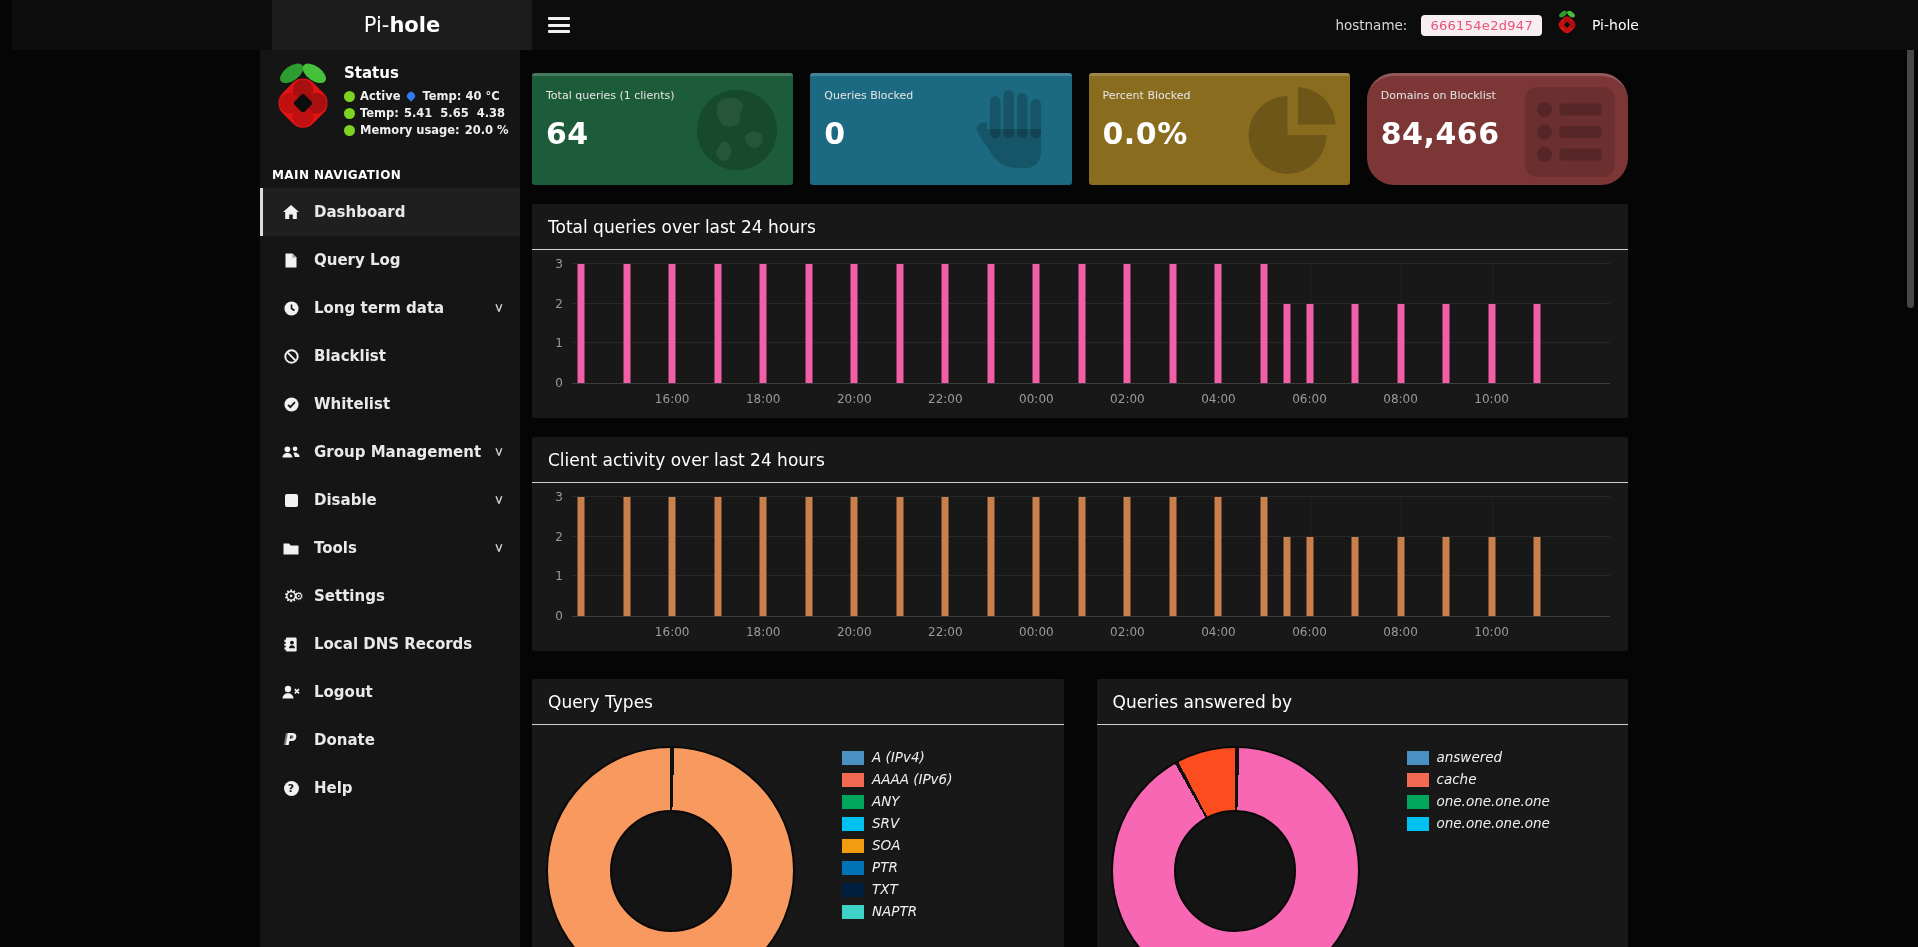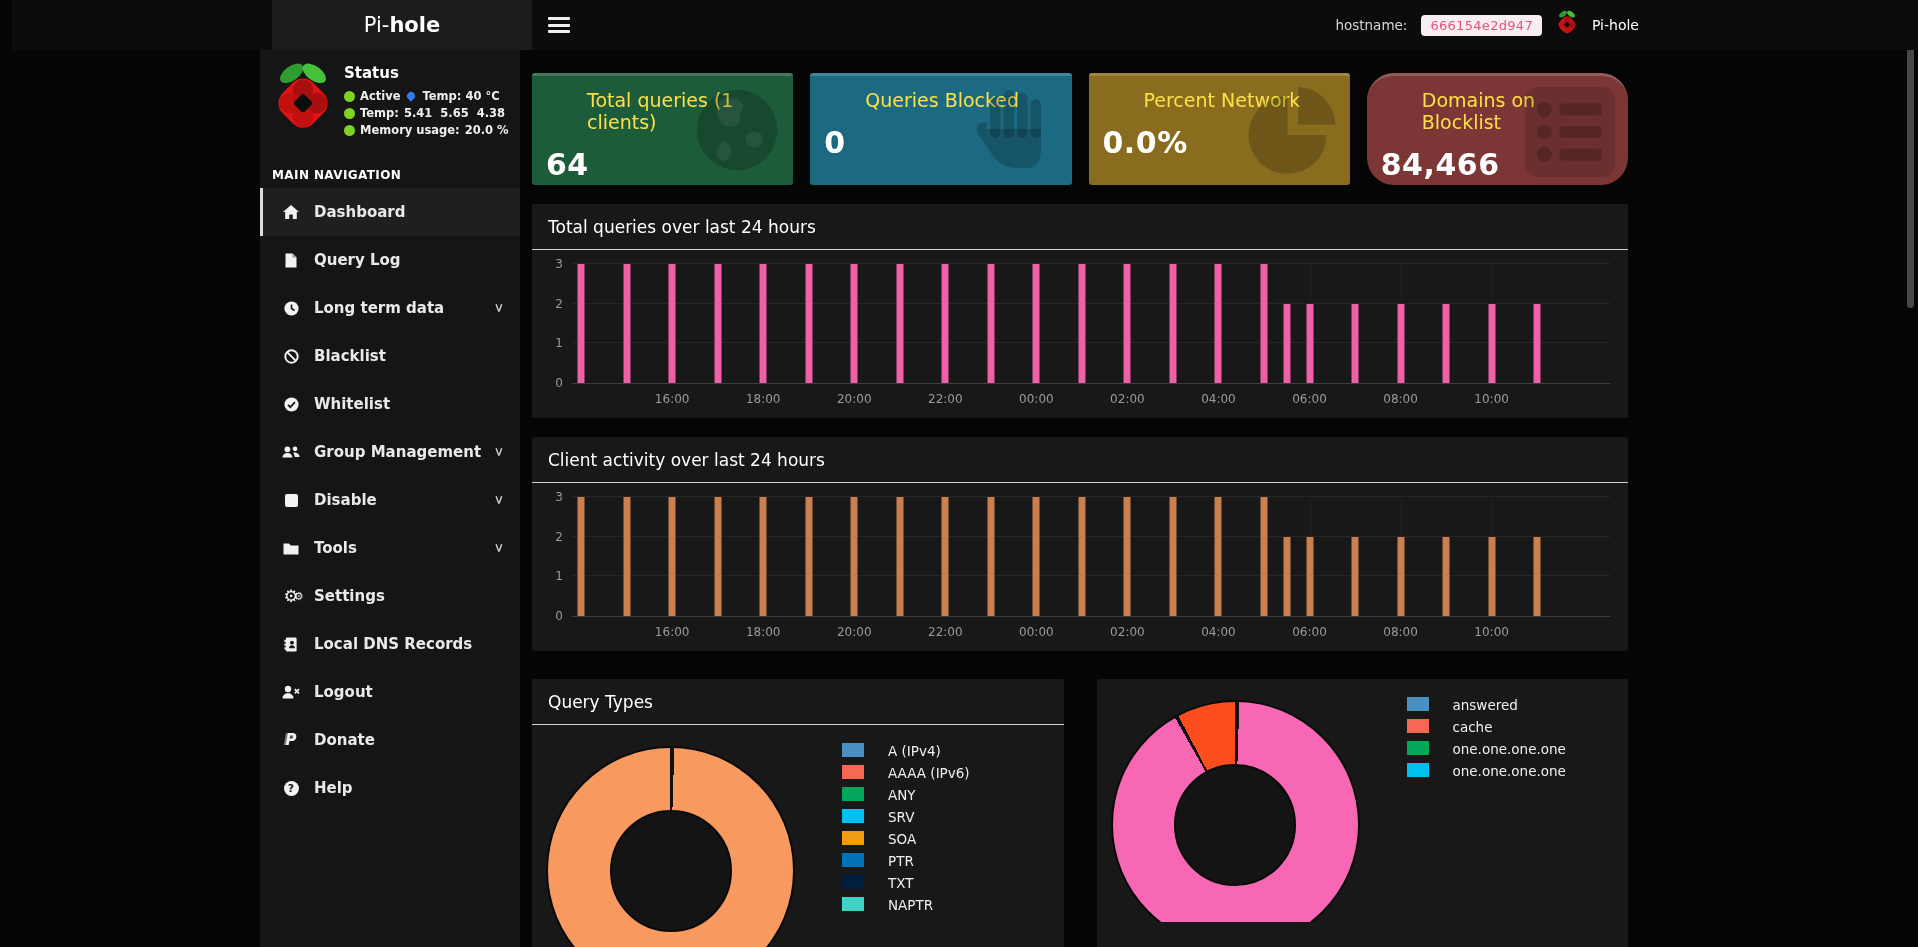--- a/index.html
+++ b/index.html
@@ -46,21 +46,21 @@
     font-size:11px; font-weight:700; display:flex; align-items:center; justify-content:center; }
   .square-ic { width:13px; height:13px; border-radius:2px; background:#f2f2f2; }
   .pp { font-style:italic; font-weight:900; font-size:15px; color:#f2f2f2; text-shadow:-2px 0 0 #7a7a7a; }
 
   
   .content { position:absolute; left:532px; top:50px; width:1096px; }
 
   .cards { display:flex; gap:17px; margin-top:23px; }
   .card { flex:1; height:112px; border-radius:3px; position:relative; overflow:hidden;
     border-top:3px solid rgba(255,255,255,.18); padding:13px 14px; }
-  .card-title { font-size:19px; color:#fde047;margin-left:41px; }
+  .card-title { font-size:11px; color:#e5e5e5; }
   .card-value { font-size:30px; font-weight:700; color:#fff; margin-top:14px; letter-spacing:.5px; }
   .card-wm { position:absolute; right:10px; top:8px; opacity:1; }
 
   .panel { background:#181818; border-radius:2px; margin-top:19px; }
   .panel-header { padding:13px 16px 12px 16px; font-size:17px; color:#fff;
     border-bottom:1px solid #cfcfcf; }
   .panel-row { display:flex; gap:33px; margin-top:28px; }
   .panel-half { flex:1; background:#181818; }
 
   
@@ -72,21 +72,21 @@
   .xtick { position:absolute; top:calc(100% + 9px); transform:translateX(-50%); font-size:12px; color:#9a9a9a; }
   .bar { position:absolute; bottom:0; width:7px; transform:translateX(-50%); }
 
   
   .donut-body { position:relative; height:243px; overflow:hidden; }
   .donut { position:absolute; left:16px; top:23px; width:245px; height:245px; border-radius:50%;
     box-shadow:0 0 0 2px #0a0a0a; }
   .donut-hole { position:absolute; left:50%; top:50%; width:122px; height:122px; border-radius:50%;
     transform:translate(-50%,-50%); background:#141414; border:2px solid #0a0a0a; }
   .legend { position:absolute; left:310px; top:18px; }
-  .legend-item { display:flex; align-items:flex-start; gap:24px; height:22px; cursor:pointer; }
+  .legend-item { display:flex; align-items:flex-end; gap:8px; height:22px; cursor:pointer;font-style:italic; }
   .legend-swatch { width:22px; height:14px; flex:0 0 auto; }
   .legend-label { font-size:13.5px; color:#f0f0f0; }
 
   
   .scroll-thumb { position:absolute; right:4px; top:8px; width:7px; height:300px; border-radius:4px;
     background:#474747; }
 </style>
 </head>
 <body>
 
@@ -290,21 +290,21 @@
         <svg width="96" height="96" viewBox="0 0 64 64" fill="rgba(0,0,0,0.2)">
             <rect x="16" y="8" width="7" height="28" rx="3.5"></rect>
             <rect x="25" y="4" width="7" height="32" rx="3.5"></rect>
             <rect x="34" y="6" width="7" height="30" rx="3.5"></rect>
             <rect x="43" y="10" width="7" height="26" rx="3.5"></rect>
             <path d="M14 26c-4-2-9 2-6 7l8 12c4 7 10 11 18 11h6c7 0 10-5 10-12V30H14z"></path>
           </svg>
       </span>
     </div>
     <div class="card" style="background: rgb(138, 108, 30);">
-      <div class="card-title">Percent Network</div>
+      <div class="card-title">Percent Blocked</div>
       <div class="card-value">0.0%</div>
       <span class="card-wm">
         <svg width="96" height="96" viewBox="0 0 64 64" fill="rgba(0,0,0,0.2)">
             <path d="M29 8A26 26 0 1 0 55 34L29 34Z"></path>
             <path d="M36 2a26 26 0 0 1 25 25L36 27Z"></path>
           </svg>
       </span>
     </div>
     <div class="card" style="background: rgb(124, 54, 54); border-radius: 27px;">
       <div class="card-title">Domains on Blocklist</div>
@@ -476,20 +476,21 @@
               <span class="legend-label">TXT</span>
             </div>
             <div class="legend-item">
               <span class="legend-swatch" style="background: rgb(62, 211, 198);"></span>
               <span class="legend-label">NAPTR</span>
             </div>
           </div>
       </div>
     </div>
     <div class="panel panel-half" style="margin-top:0;">
+      <div class="panel-header">Queries answered by</div>
       <div class="donut-body">
         <div class="donut" style="background: conic-gradient(rgb(16, 16, 16) 0deg, rgb(16, 16, 16) 1.8deg, rgb(247, 103, 180) 1.8deg, rgb(247, 103, 180) 330.48deg, rgb(16, 16, 16) 330.48deg, rgb(16, 16, 16) 332.28deg, rgb(251, 77, 30) 332.28deg, rgb(251, 77, 30) 360deg);">
           <div class="donut-hole"></div>
         </div>
         <div class="legend">
             <div class="legend-item">
               <span class="legend-swatch" style="background: rgb(74, 144, 194);"></span>
               <span class="legend-label">answered</span>
             </div>
             <div class="legend-item">

